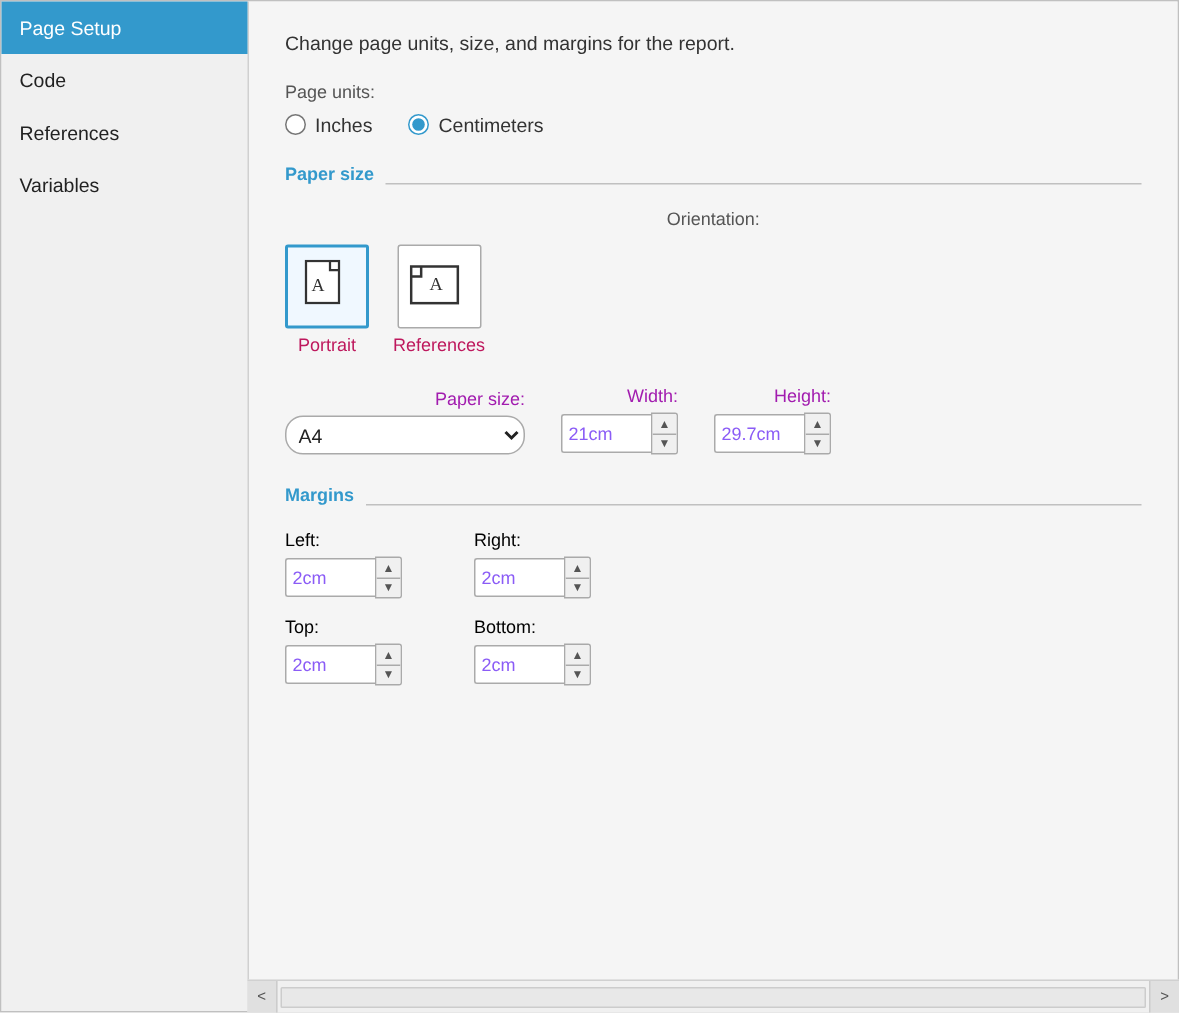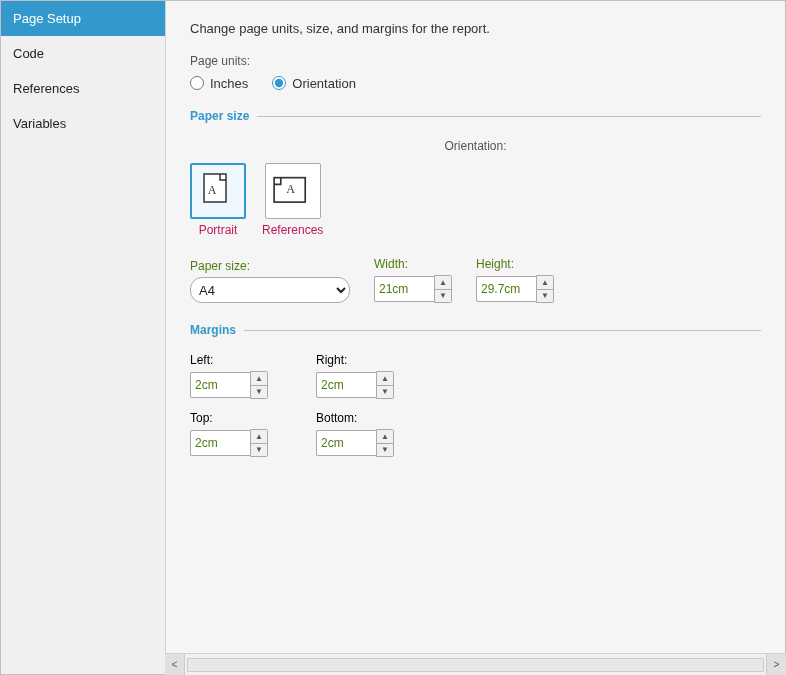--- a/index.html
+++ b/index.html
@@ -83,21 +83,21 @@
     .radio-option input[type="radio"] {
       accent-color: #3399cc;
       width: 14px;
       height: 14px;
       cursor: pointer;
     }
 
     
     .section-divider {
       display: flex;
-      align-items: center;
+      align-items: flex-end;
       margin: 10px 0 16px 0;
     }
 
     .section-title {
       color: #3399cc;
       font-size: 12px;
       font-weight: 600;
       white-space: nowrap;
       padding-right: 8px;
     }
@@ -165,21 +165,22 @@
     }
 
     .field-group {
       display: flex;
       flex-direction: column;
       gap: 4px;
     }
 
     .field-group label {
       font-size: 12px;
-      color: #4d7c0f;
+      color: #a21caf;
+      text-align: right;
     }
 
     select.paper-select {
       width: 160px;
       height: 26px;
       border: 1px solid #aaa;
       background: #fff;
       font-size: 13px;
       padding: 2px 4px;
       color: #222;
@@ -193,21 +194,21 @@
     }
 
     .spinner-input input {
       width: 60px;
       height: 26px;
       border: 1px solid #aaa;
       border-right: none;
       font-size: 12px;
       padding: 2px 4px;
       background: #fff;
-      color: #4d7c0f;
+      color: #8b5cf6;
       border-radius: 2px 0 0 2px;
     }
 
     .spinner-buttons {
       display: flex;
       flex-direction: column;
       border: 1px solid #aaa;
       border-radius: 0 2px 2px 0;
       overflow: hidden;
       background: #fff;
@@ -330,21 +331,21 @@
       <p class="page-description">Change page units, size, and margins for the report.</p>
 
       <div class="field-label">Page units:</div>
       <div class="radio-group">
         <label class="radio-option">
           <input type="radio" name="units" style="">
           <span>Inches</span>
         </label>
         <label class="radio-option">
           <input type="radio" name="units" checked="" style="">
-          <span>Orientation</span>
+          <span>Centimeters</span>
         </label>
       </div>
 
       <div class="section-divider">
         <span class="section-title">Paper size</span>
         <div class="divider-line"></div>
       </div>
 
       <div class="orientation-label">Orientation:</div>
 

